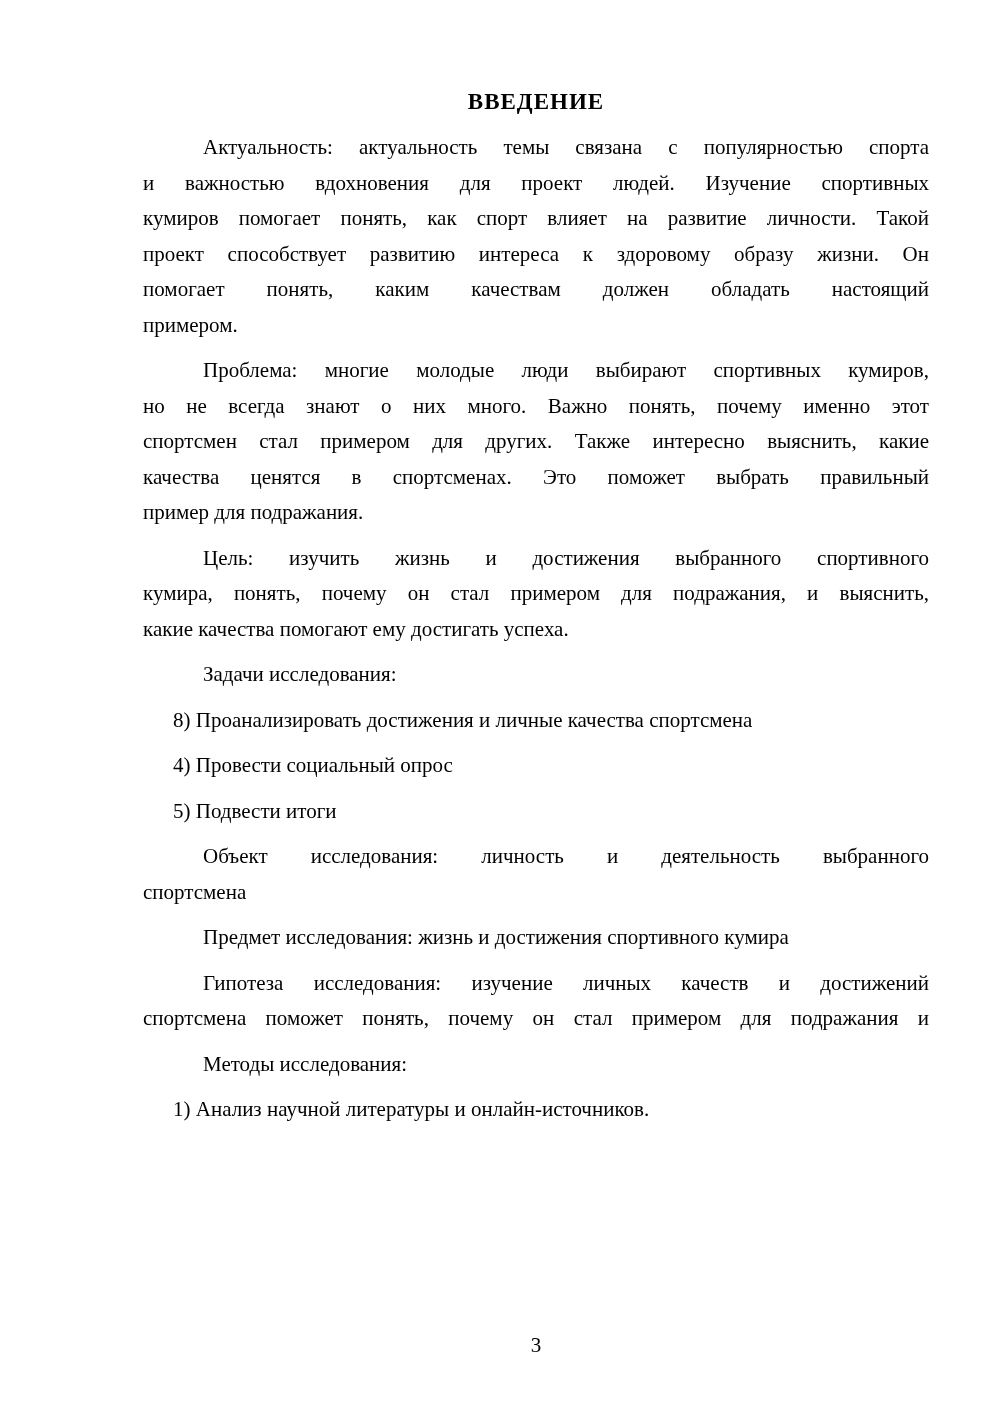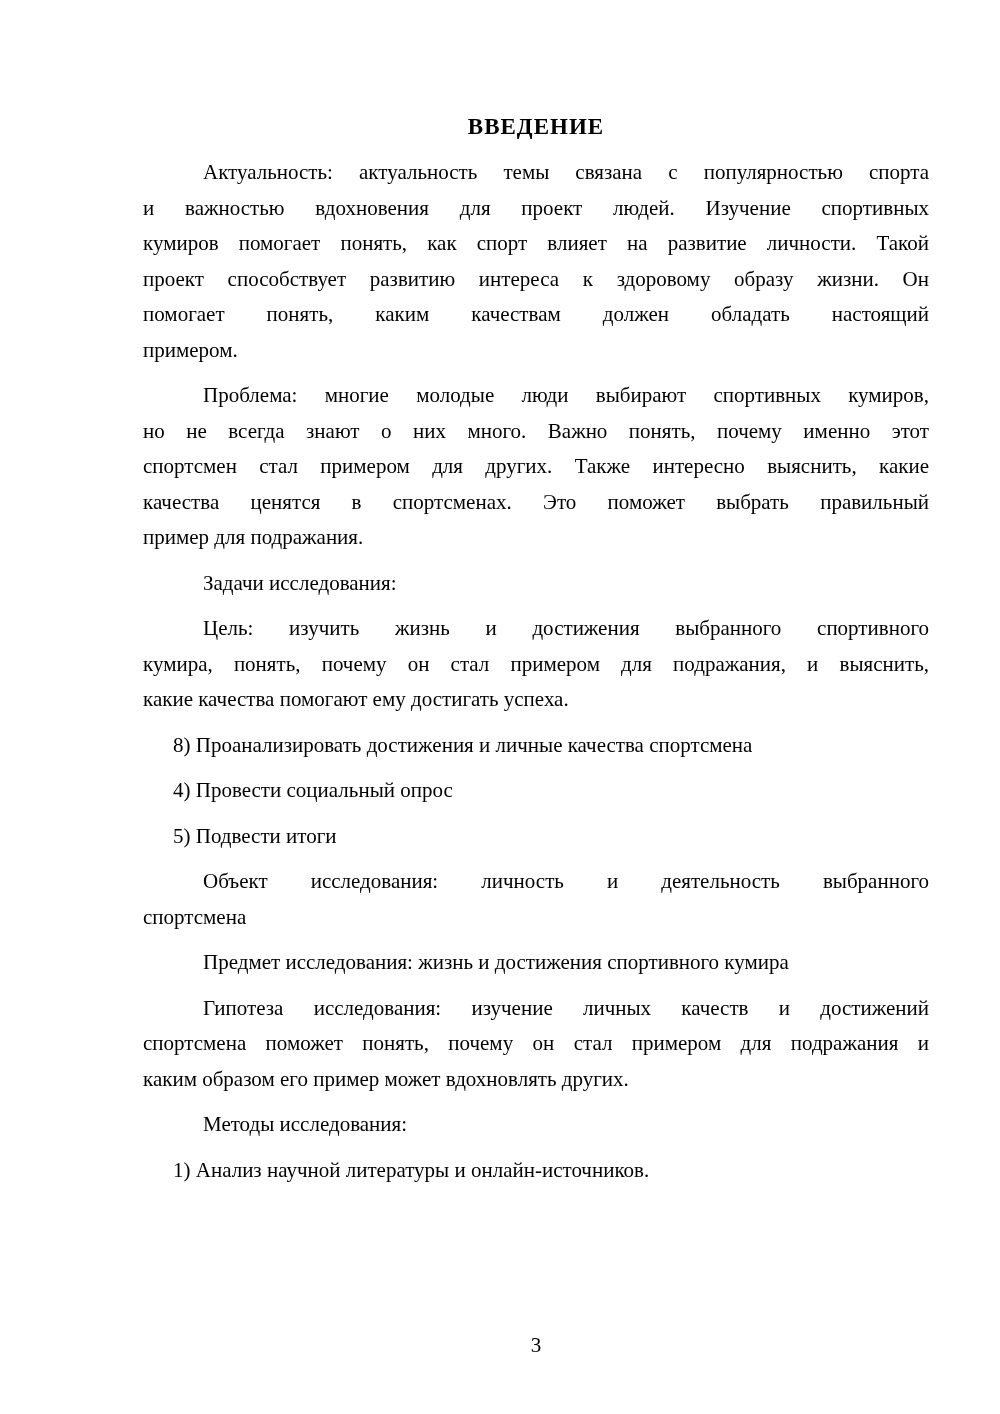--- a/index.html
+++ b/index.html
@@ -12,21 +12,21 @@
     width: 1000px;
     height: 1414px;
     background: #ffffff;
     color: #000000;
     font-family: "Liberation Serif", "DejaVu Serif", serif;
     overflow: hidden;
   }
   .content {
     position: absolute;
     left: 143px;
-    top: 109px;
+    top: 84px;
     width: 786px;
   }
   .title {
     margin: 0 0 10px 0;
     font-size: 23px;
     font-weight: bold;
     line-height: 36px;
     text-align: center;
     letter-spacing: 1px;
   }
@@ -74,47 +74,46 @@
           <div class="line last">примером.</div>
         </div>
         <div class="paragraph">
           <div class="line first-indent">Проблема: многие молодые люди выбирают спортивных кумиров,</div>
           <div class="line">но не всегда знают о них много. Важно понять, почему именно этот</div>
           <div class="line">спортсмен стал примером для других. Также интересно выяснить, какие</div>
           <div class="line">качества ценятся в спортсменах. Это поможет выбрать правильный</div>
           <div class="line last">пример для подражания.</div>
         </div>
         <div class="paragraph">
-          <div class="line first-indent last">Задачи исследования:</div>
-        </div>
-        <div class="paragraph">
           <div class="line first-indent">Цель: изучить жизнь и достижения выбранного спортивного</div>
           <div class="line">кумира, понять, почему он стал примером для подражания, и выяснить,</div>
           <div class="line last">какие качества помогают ему достигать успеха.</div>
+        </div>
+        <div class="paragraph">
+          <div class="line first-indent last">Задачи исследования:</div>
         </div>
         <div class="paragraph">
           <div class="line first-list last">8) Проанализировать достижения и личные качества спортсмена</div>
         </div>
         <div class="paragraph">
           <div class="line first-list last">4) Провести социальный опрос</div>
         </div>
         <div class="paragraph">
           <div class="line first-list last">5) Подвести итоги</div>
         </div>
         <div class="paragraph">
           <div class="line first-indent">Объект исследования: личность и деятельность выбранного</div>
           <div class="line last">спортсмена</div>
         </div>
         <div class="paragraph">
           <div class="line first-indent last">Предмет исследования: жизнь и достижения спортивного кумира</div>
         </div>
         <div class="paragraph">
           <div class="line first-indent">Гипотеза исследования: изучение личных качеств и достижений</div>
           <div class="line">спортсмена поможет понять, почему он стал примером для подражания и</div>
-          <div class="line last">каким образом его пример может вдохновлять других.</div>
         </div>
         <div class="paragraph">
           <div class="line first-indent last">Методы исследования:</div>
         </div>
         <div class="paragraph">
           <div class="line first-list last">1) Анализ научной литературы и онлайн-источников.</div>
         </div>
       </div>
   </div>
   <div class="page-number">3</div>

